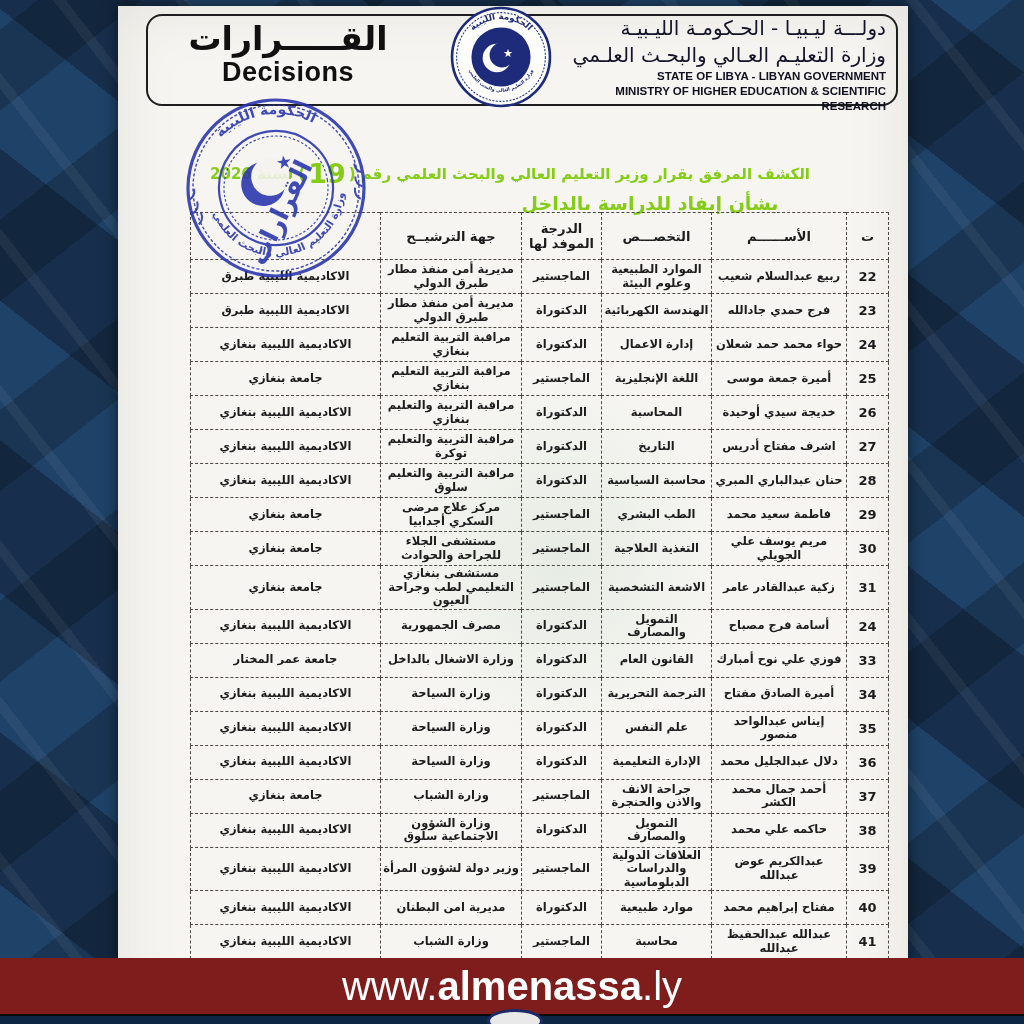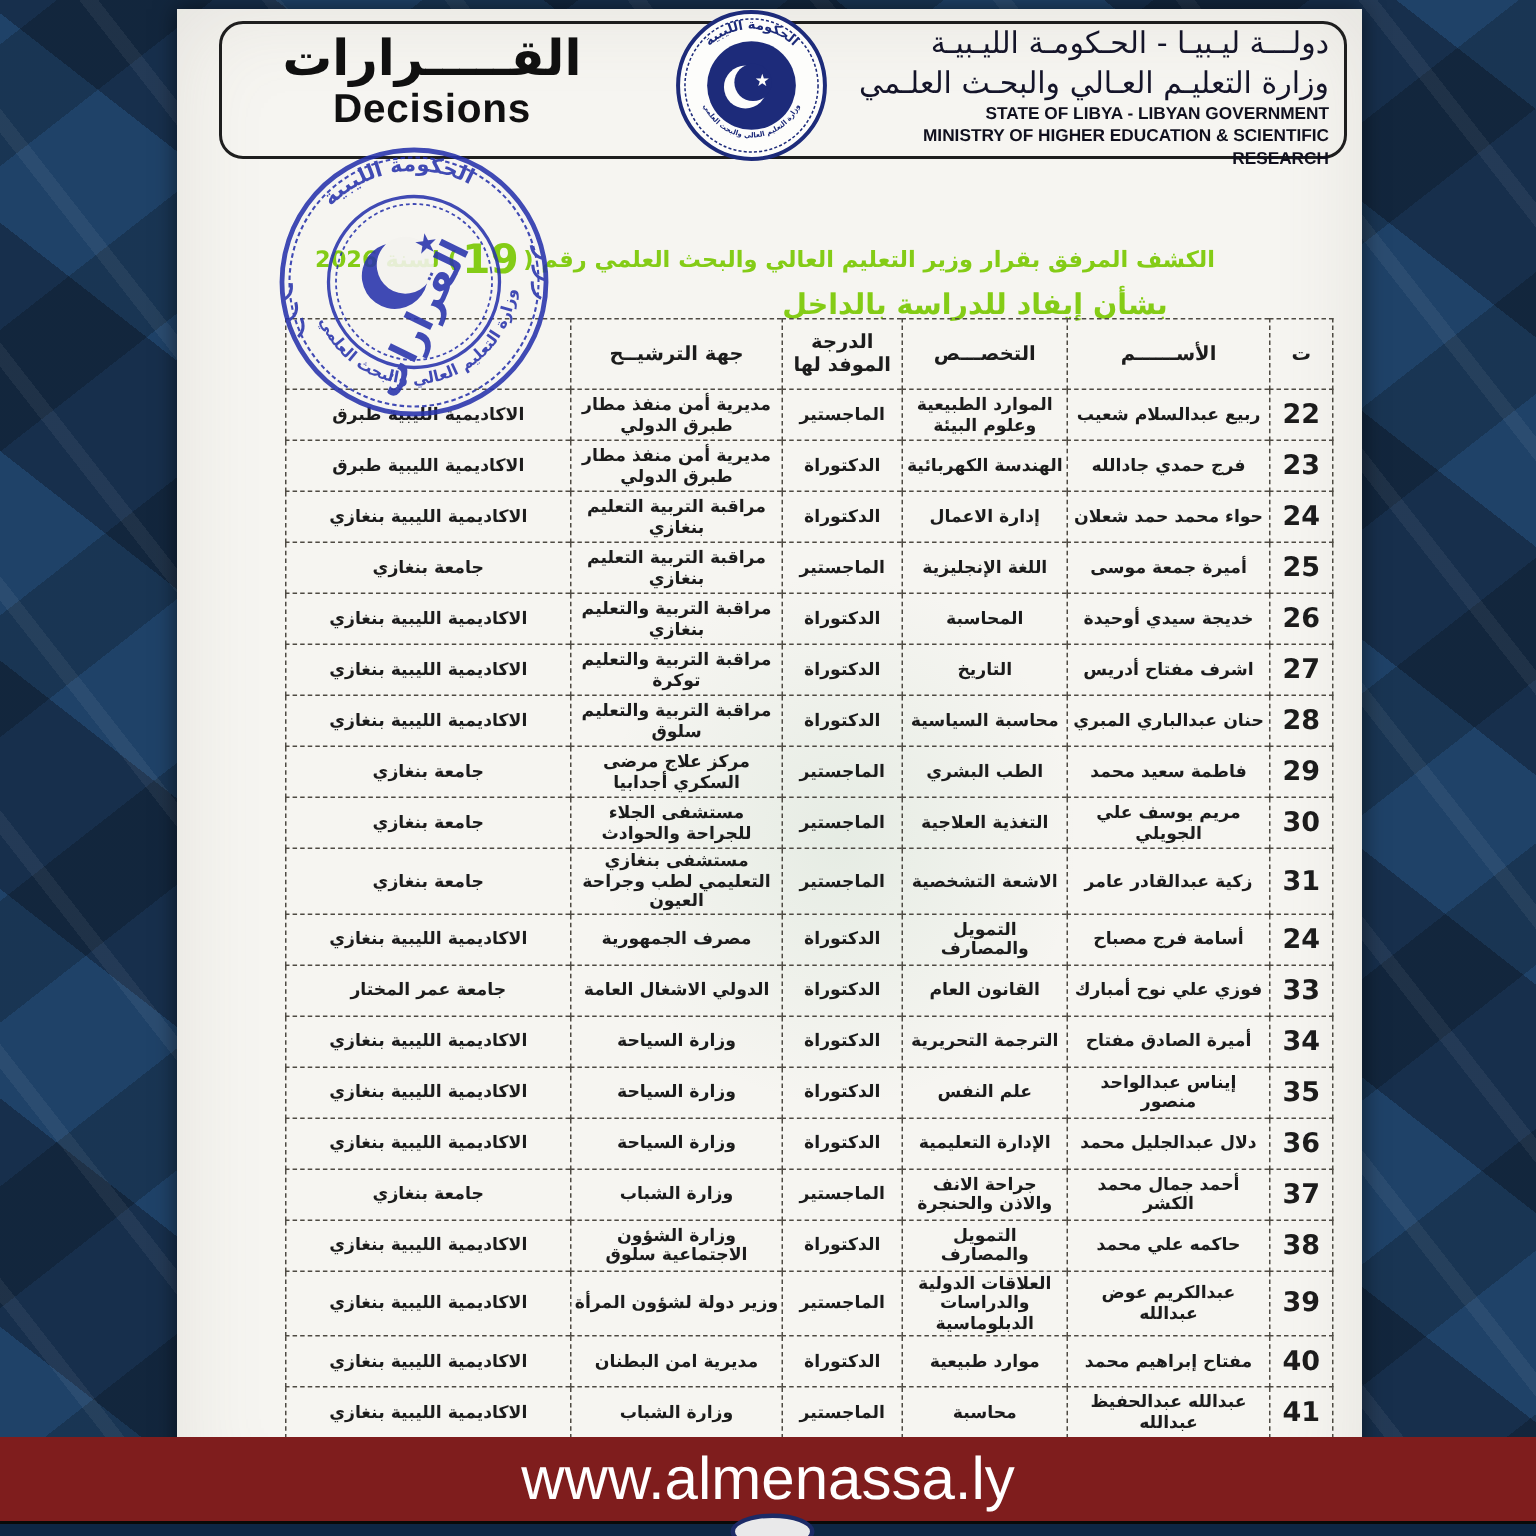--- a/index.html
+++ b/index.html
@@ -57,28 +57,28 @@
     font-family:"DejaVu Sans",sans-serif;color:#1c1c1c;
   }
   .doc-table th,.doc-table td{
     border:1px dashed #4e4a43;text-align:center;vertical-align:middle;
     padding:1px 2px;overflow:hidden;
   }
   .doc-table th{height:44px;font-size:13px;font-weight:700;}
   .doc-table td{height:31px;font-size:11.5px;font-weight:700;line-height:1.18;}
   col.w-num{width:42px;}col.w-name{width:135px;}col.w-spec{width:110px;}
   col.w-degree{width:80px;}col.w-entity{width:141px;}col.w-academy{width:190px;}
-  .doc-table td:first-child{font-size:18px;}
+  .doc-table td:first-child{font-size:13px;}
   
   .site-band{
     position:absolute;left:0;top:958px;width:1024px;height:56px;
     background:#7f1d1d;display:flex;align-items:center;justify-content:center;
     font-family:"Liberation Sans",sans-serif;color:#ffffff;font-size:40px;z-index:8;
   }
-  .site-band .bold{font-weight:400;}
+  .site-band .bold{font-weight:700;}
   .bottom-bar{
     position:absolute;left:0;top:1014px;width:1024px;height:10px;
     background:#0d2644;border-top:2px solid #0a0a0a;z-index:9;
   }
   .bottom-logo{
     position:absolute;left:487px;top:-7px;width:50px;height:18px;border-radius:50%;
     background:#e9e9ea;border:3px solid #1c2a66;
   }
 </style>
 </head>
@@ -260,21 +260,21 @@
         <td>التمويل والمصارف</td>
         <td>الدكتوراة</td>
         <td>مصرف الجمهورية</td>
         <td>الاكاديمية الليبية بنغازي</td>
       </tr>
       <tr>
         <td>33</td>
         <td>فوزي علي نوح أمبارك</td>
         <td>القانون العام</td>
         <td>الدكتوراة</td>
-        <td>الدولي الاشغال العامة</td>
+        <td>وزارة الاشغال بالداخل</td>
         <td>جامعة عمر المختار</td>
       </tr>
       <tr>
         <td>34</td>
         <td>أميرة الصادق مفتاح</td>
         <td>الترجمة التحريرية</td>
         <td>الدكتوراة</td>
         <td>وزارة السياحة</td>
         <td>الاكاديمية الليبية بنغازي</td>
       </tr>

